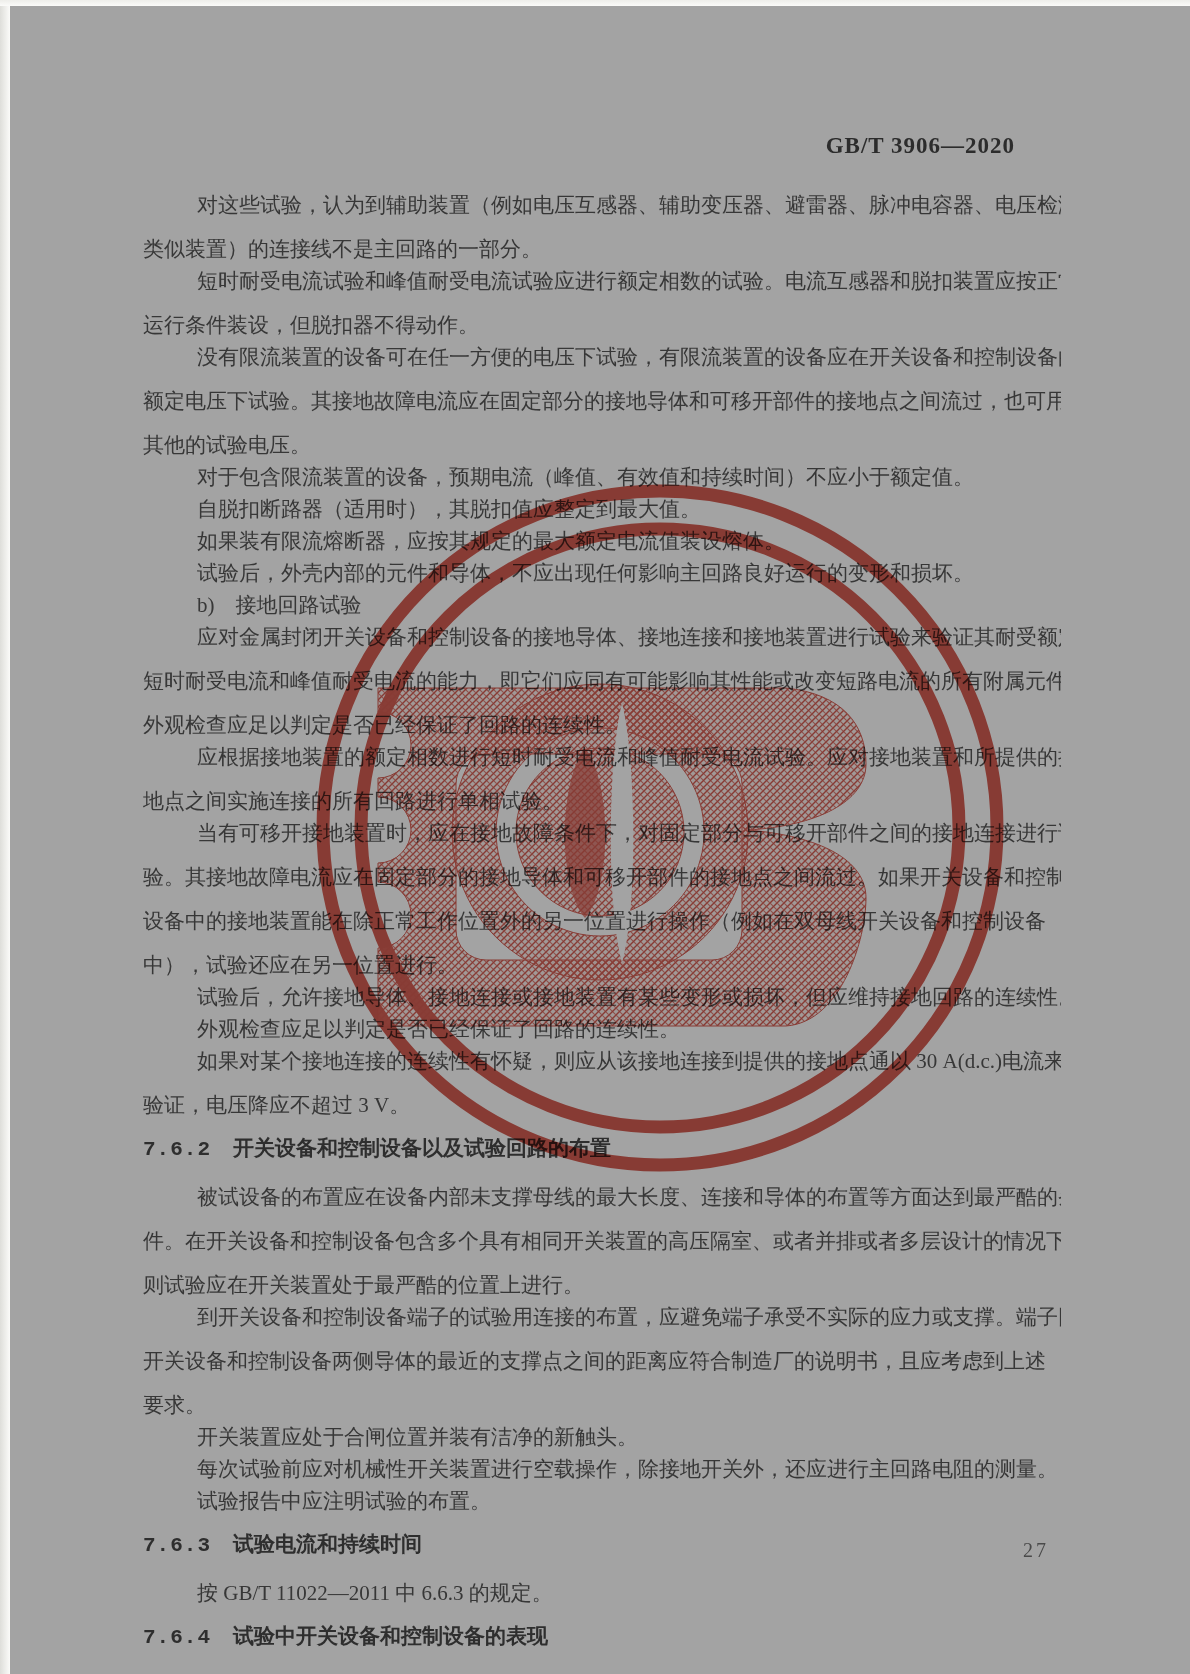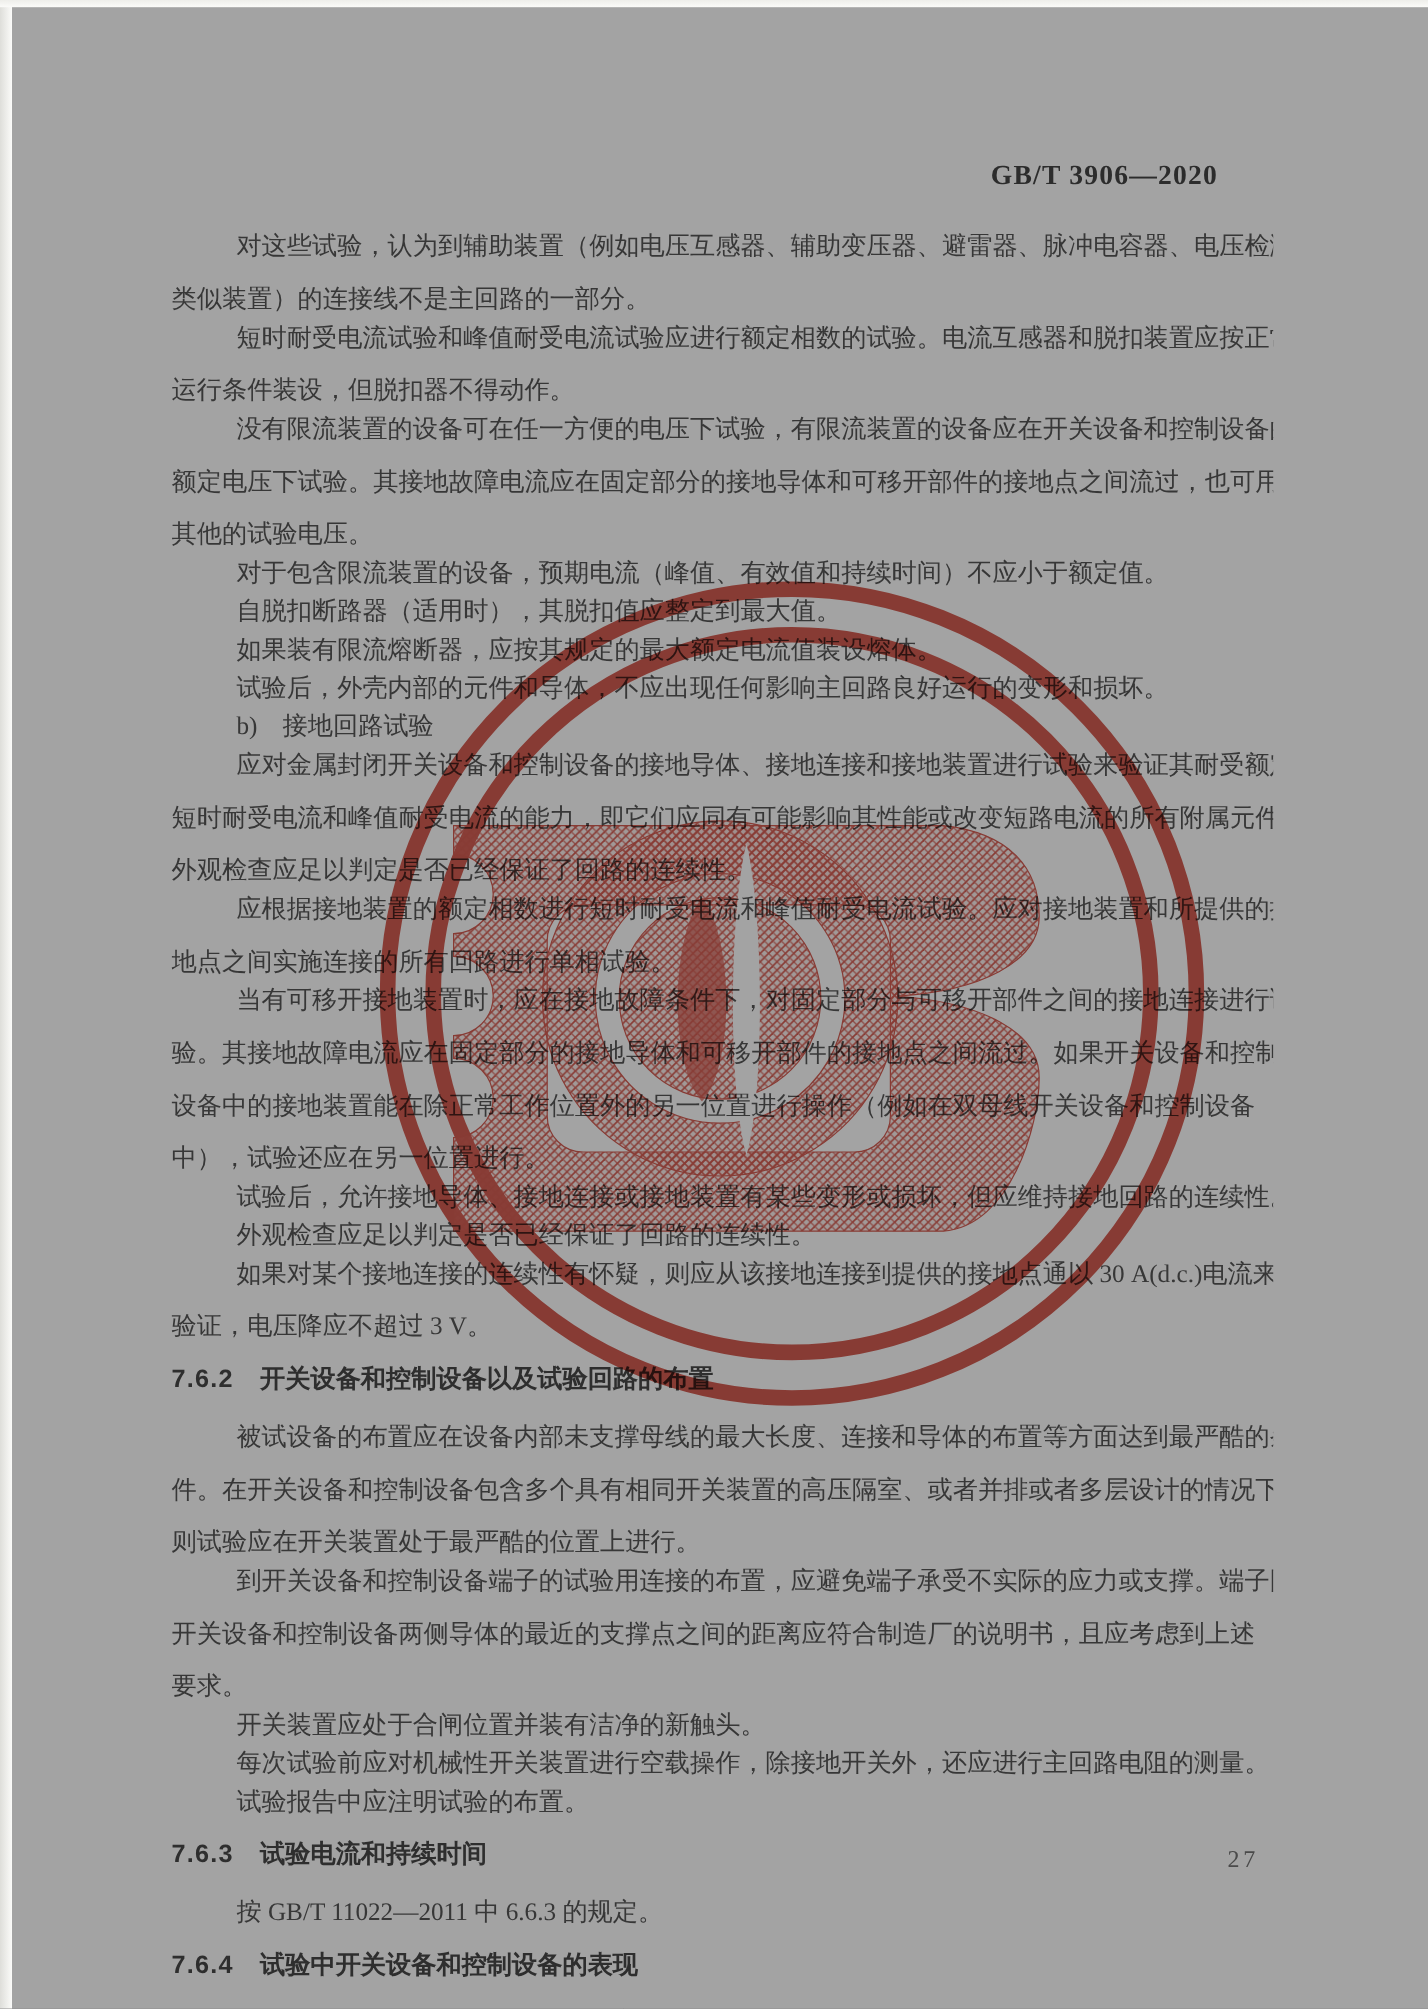--- a/index.html
+++ b/index.html
@@ -25,21 +25,21 @@
     font-weight:600;
   }
   .doc-body{
     position:absolute;left:143px;top:189px;width:918px;
     font-size:21px;line-height:32px;color:#373737;
   }
   .line{white-space:nowrap;overflow:hidden;}
   .line.p{text-indent:54px;}
   .line.c{text-indent:0;margin-top:12px;}
   .line.h2{
-    font-family:Liberation Sans, sans-serif;
+    font-family:Liberation Mono, monospace;
     font-weight:bold;font-size:21px;color:#2e2e2e;
     margin-top:13px;margin-bottom:15px;
   }
   .hnum{margin-right:22px;letter-spacing:1px;}
   .page-number{
     position:absolute;top:1539px;left:1023px;
     font-size:20px;letter-spacing:3px;color:#4a4a4a;text-align:right;
   }
   .seal{
     position:absolute;left:0;top:0;width:1190px;height:1674px;

